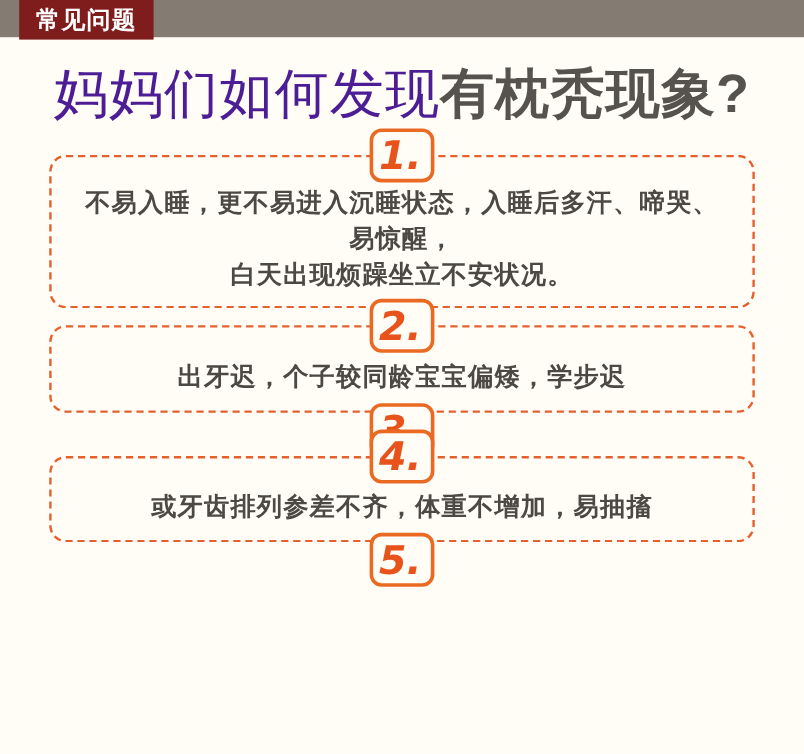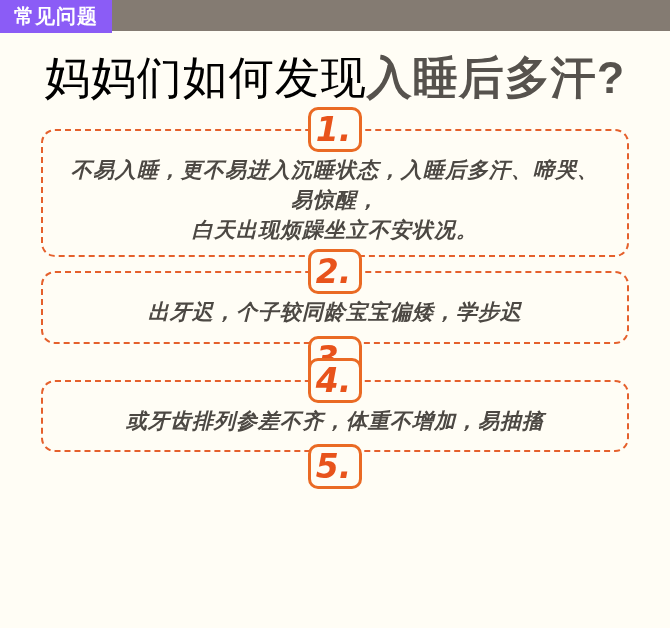--- a/index.html
+++ b/index.html
@@ -14,41 +14,41 @@
   }
 
   
   .header { position: relative; height: 33px; width: 670px; }
   .header-bar {
     position: absolute; top: 0; left: 0;
     width: 670px; height: 31px;
     background: #847b72;
   }
   .header-tab {
-    position: absolute; top: 0; left: 0;
+    position: absolute; top: 0; left: 16px;
     width: 112px; height: 33px;
-    background: #8b5cf6;
+    background: #7f1d1d;
     color: #ffffff;
     font-size: 20px;
     font-weight: bold;
     letter-spacing: 1px;
     display: flex; align-items: center; justify-content: center;
   }
 
   
   .title {
     margin-top: 20px;
     text-align: center;
     font-size: 45px;
     line-height: 50px;
     white-space: nowrap;
   }
   .title-light {
     font-weight: 100;
-    color: #000000;
+    color: #4c1d95;
     letter-spacing: 1px;
   }
   .title-bold {
     font-weight: 900;
     color: #56524d;
     letter-spacing: 1px;
   }
 
   
   .sections {
@@ -74,24 +74,23 @@
     font-style: italic;
     font-weight: bold;
     font-size: 33px;
     color: #e8531b;
     padding-right: 3px;
   }
 
   .box {
     border: 2px dashed #e5602c;
     border-radius: 14px;
-    display: flex; justify-content: center;
+    display: flex; align-items: center; justify-content: center;
     text-align: center;
     padding: 24px 18px 10px 18px;
-    font-style: italic;
   }
   .box-text {
     font-size: 21px;
     font-weight: bold;
     color: #4c4843;
     line-height: 30px;
     letter-spacing: 1px;
     white-space: pre-line;
   }
   .section:nth-child(1) .box { min-height: 98px; }
@@ -103,21 +102,21 @@
 </head>
 <body>
 
 <div class="header">
   <div class="header-bar"></div>
   <div class="header-tab">
     <span>常见问题</span>
   </div>
 </div>
 
-<h1 class="title"><span class="title-light">妈妈们如何发现</span><span class="title-bold">入睡后多汗?</span></h1>
+<h1 class="title"><span class="title-light">妈妈们如何发现</span><span class="title-bold">有枕秃现象?</span></h1>
 
 <div class="sections">
 
   <div class="section">
     <div class="badge">
       <span class="badge-number">1.</span>
     </div>
     <div class="box">
       <p class="box-text">不易入睡，更不易进入沉睡状态，入睡后多汗、啼哭、易惊醒，
 白天出现烦躁坐立不安状况。</p>

